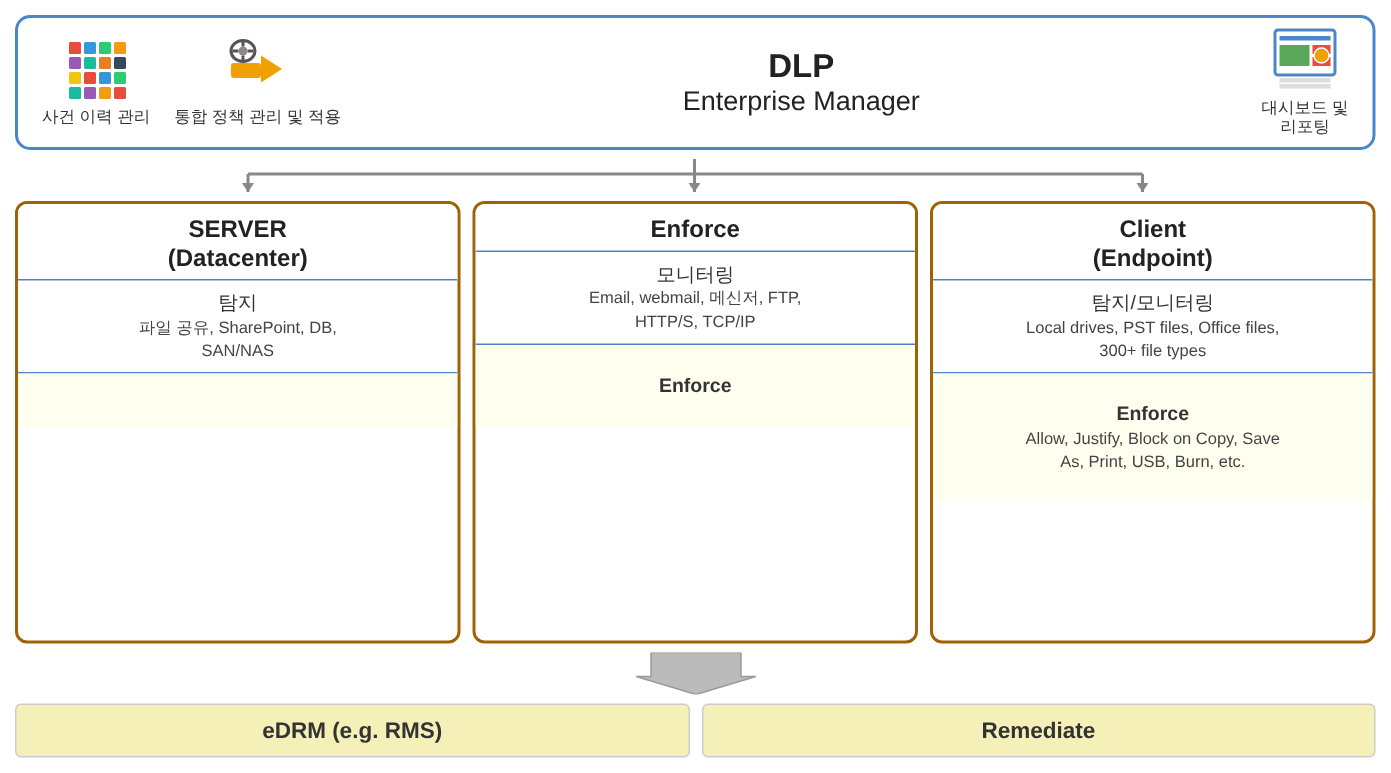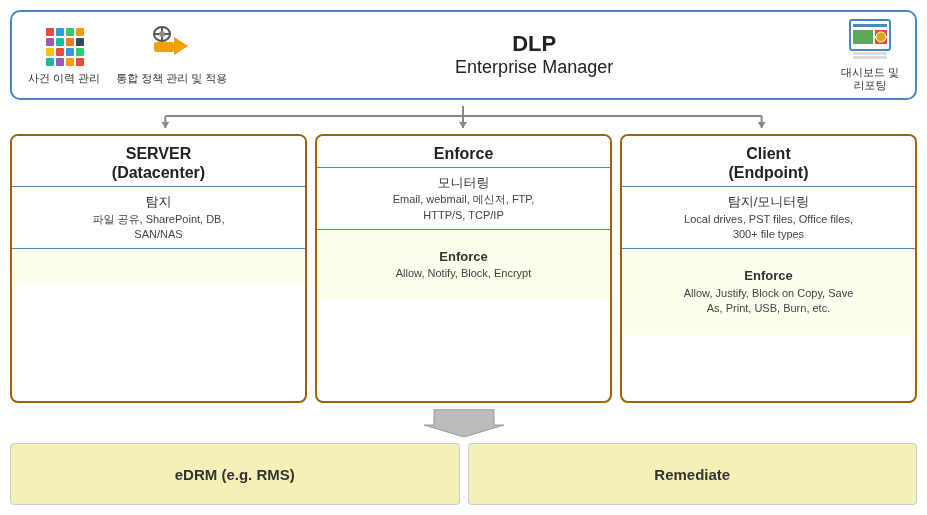--- a/index.html
+++ b/index.html
@@ -151,21 +151,21 @@
       justify-content: center;
       align-items: center;
       height: 28px;
       position: relative;
     }
 
     
     .bottom-row {
       display: flex;
       gap: 8px;
-      height: 62px;
+      height: 36px;
     }
 
     .bottom-item {
       flex: 1;
       background: #f5f0b8;
       border: 1px solid #ccc;
       border-radius: 4px;
       display: flex;
       align-items: center;
       justify-content: center;
@@ -302,21 +302,20 @@
     <div class="column-box">
       <div class="col-header">
         <span>Enforce</span>
       </div>
       <div class="col-detect">
         <div class="col-detect-title">모니터링</div>
         <div class="col-detect-detail">Email, webmail, 메신저, FTP,<br>HTTP/S, TCP/IP</div>
       </div>
       <div class="col-remediate">
         <div class="col-remediate-title">Enforce</div>
-        <div class="col-detect-detail">Allow, Notify, Block, Encrypt</div>
       </div>
     </div>
 
     <div class="column-box">
       <div class="col-header">
         <span><strong>Client</strong><br><strong>(Endpoint)</strong></span>
       </div>
       <div class="col-detect">
         <div class="col-detect-title">탐지/모니터링</div>
         <div class="col-detect-detail">Local drives, PST files, Office files,<br>300+ file types</div>

